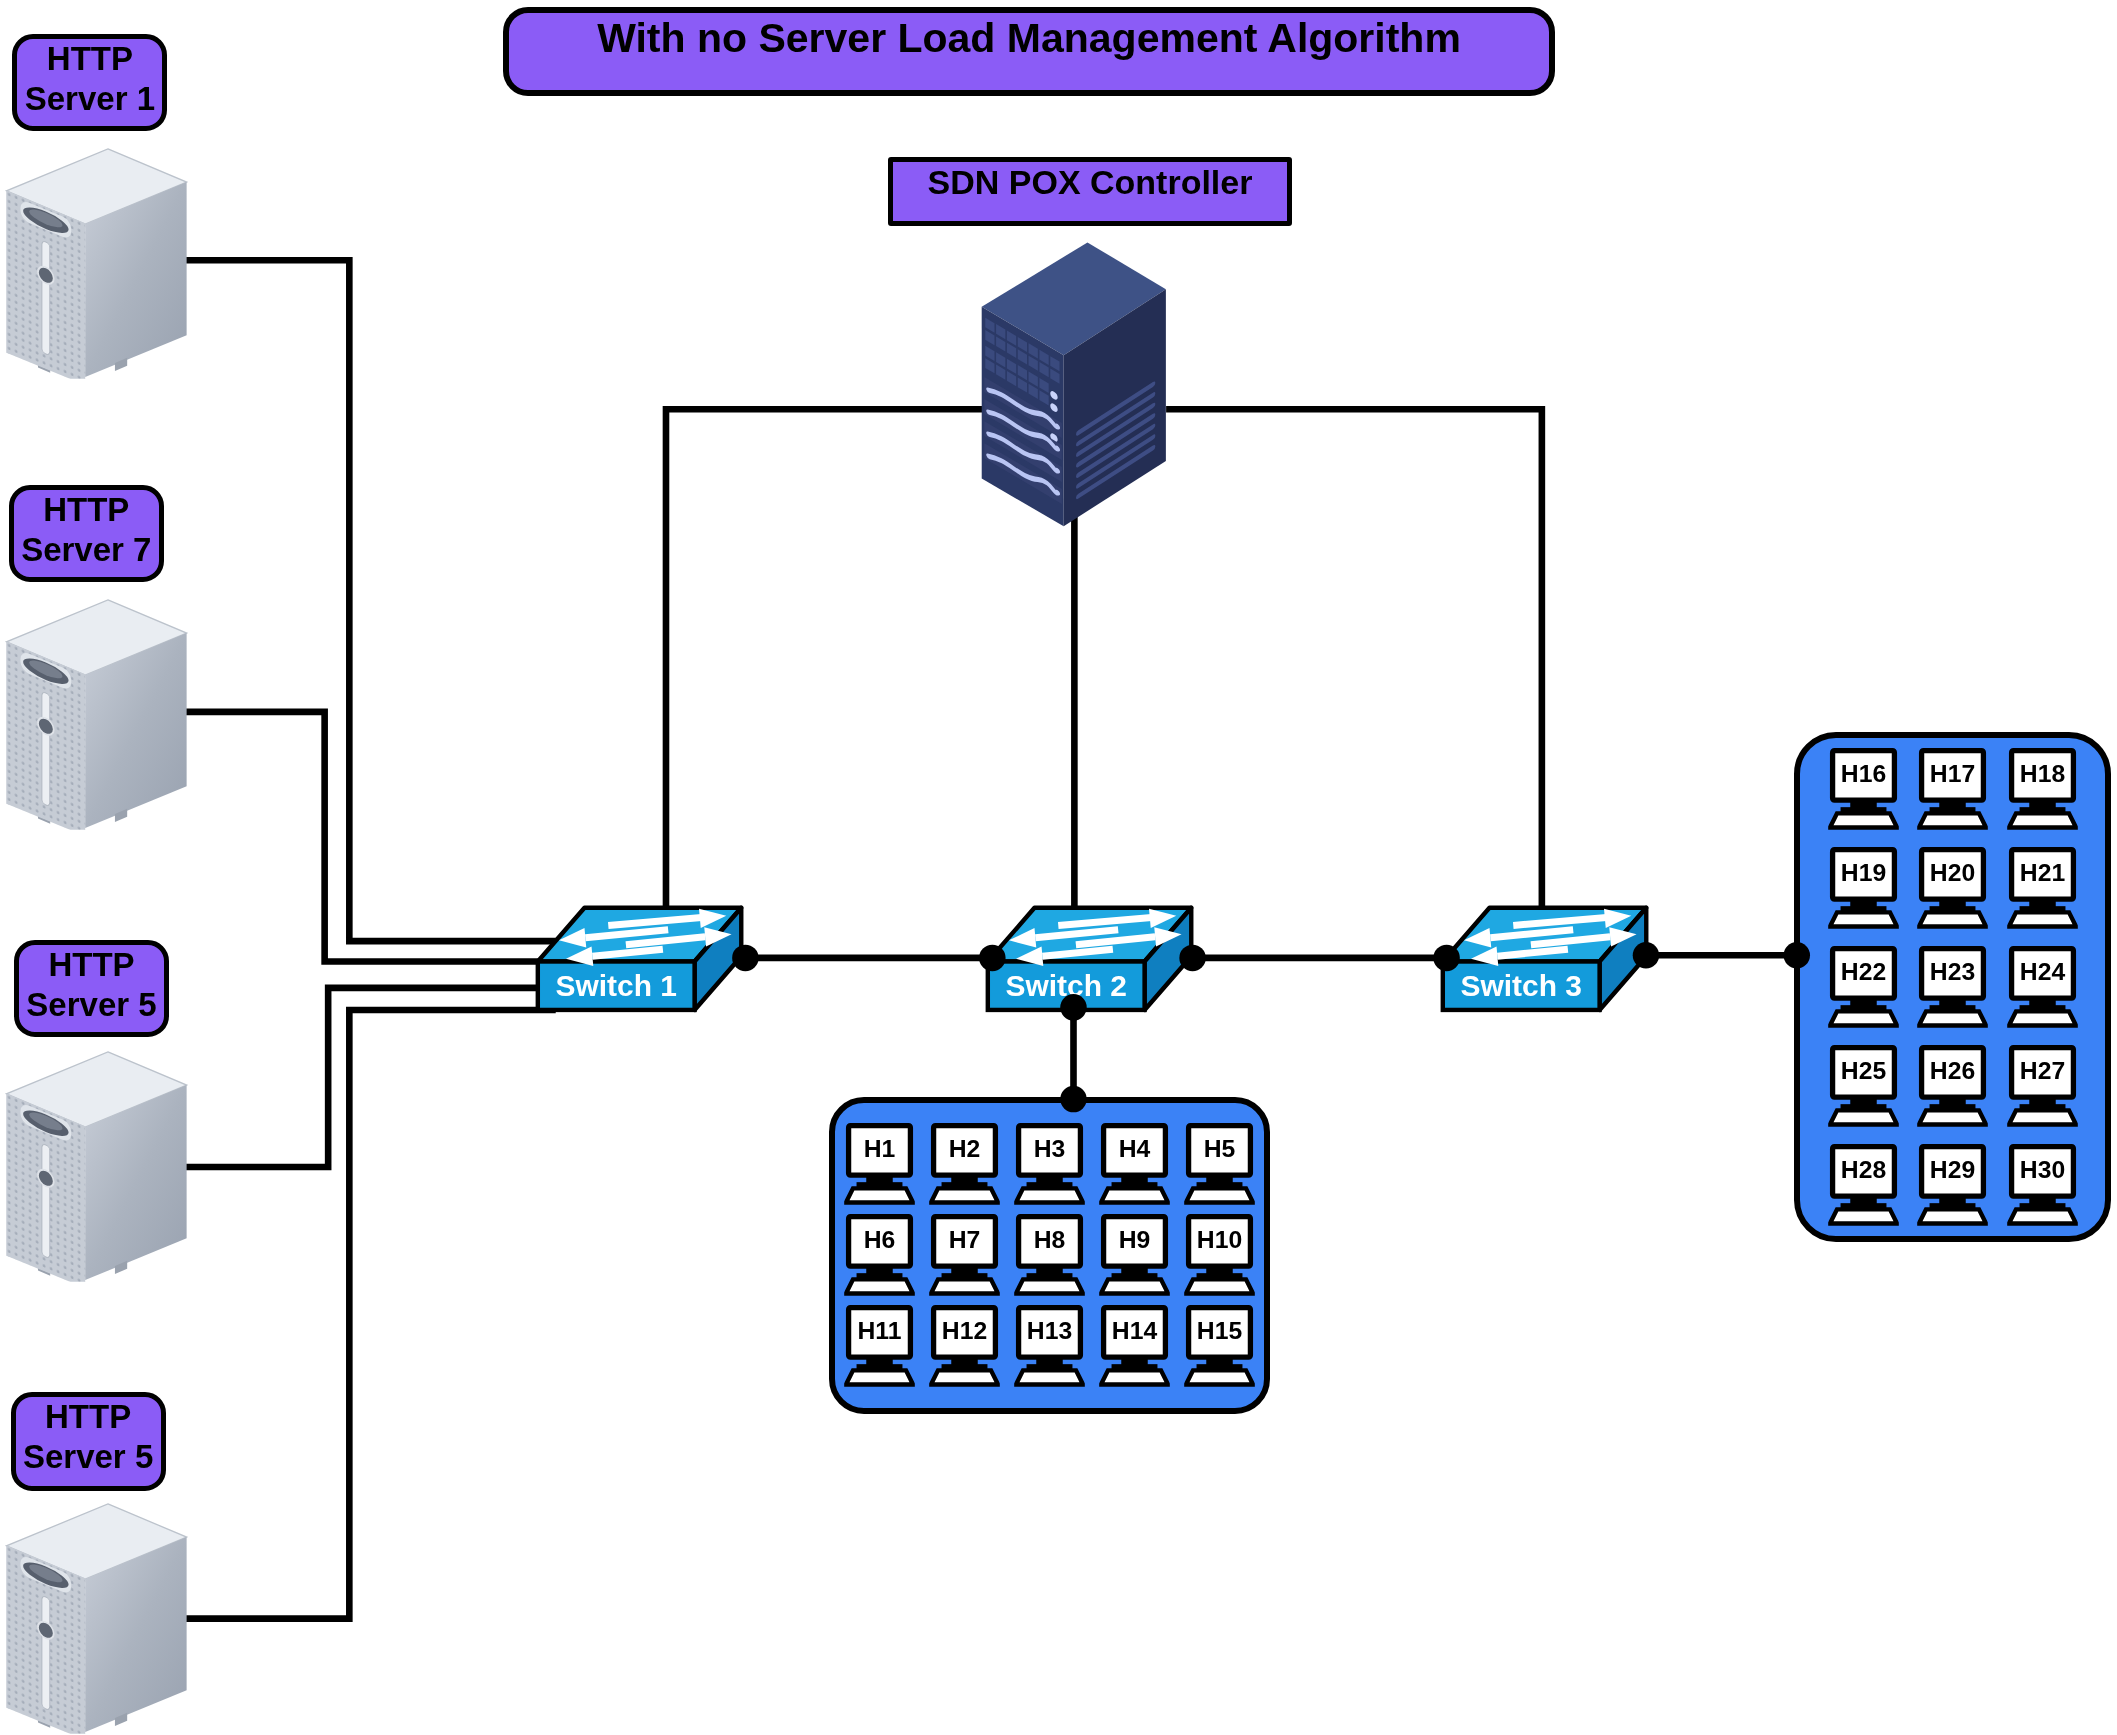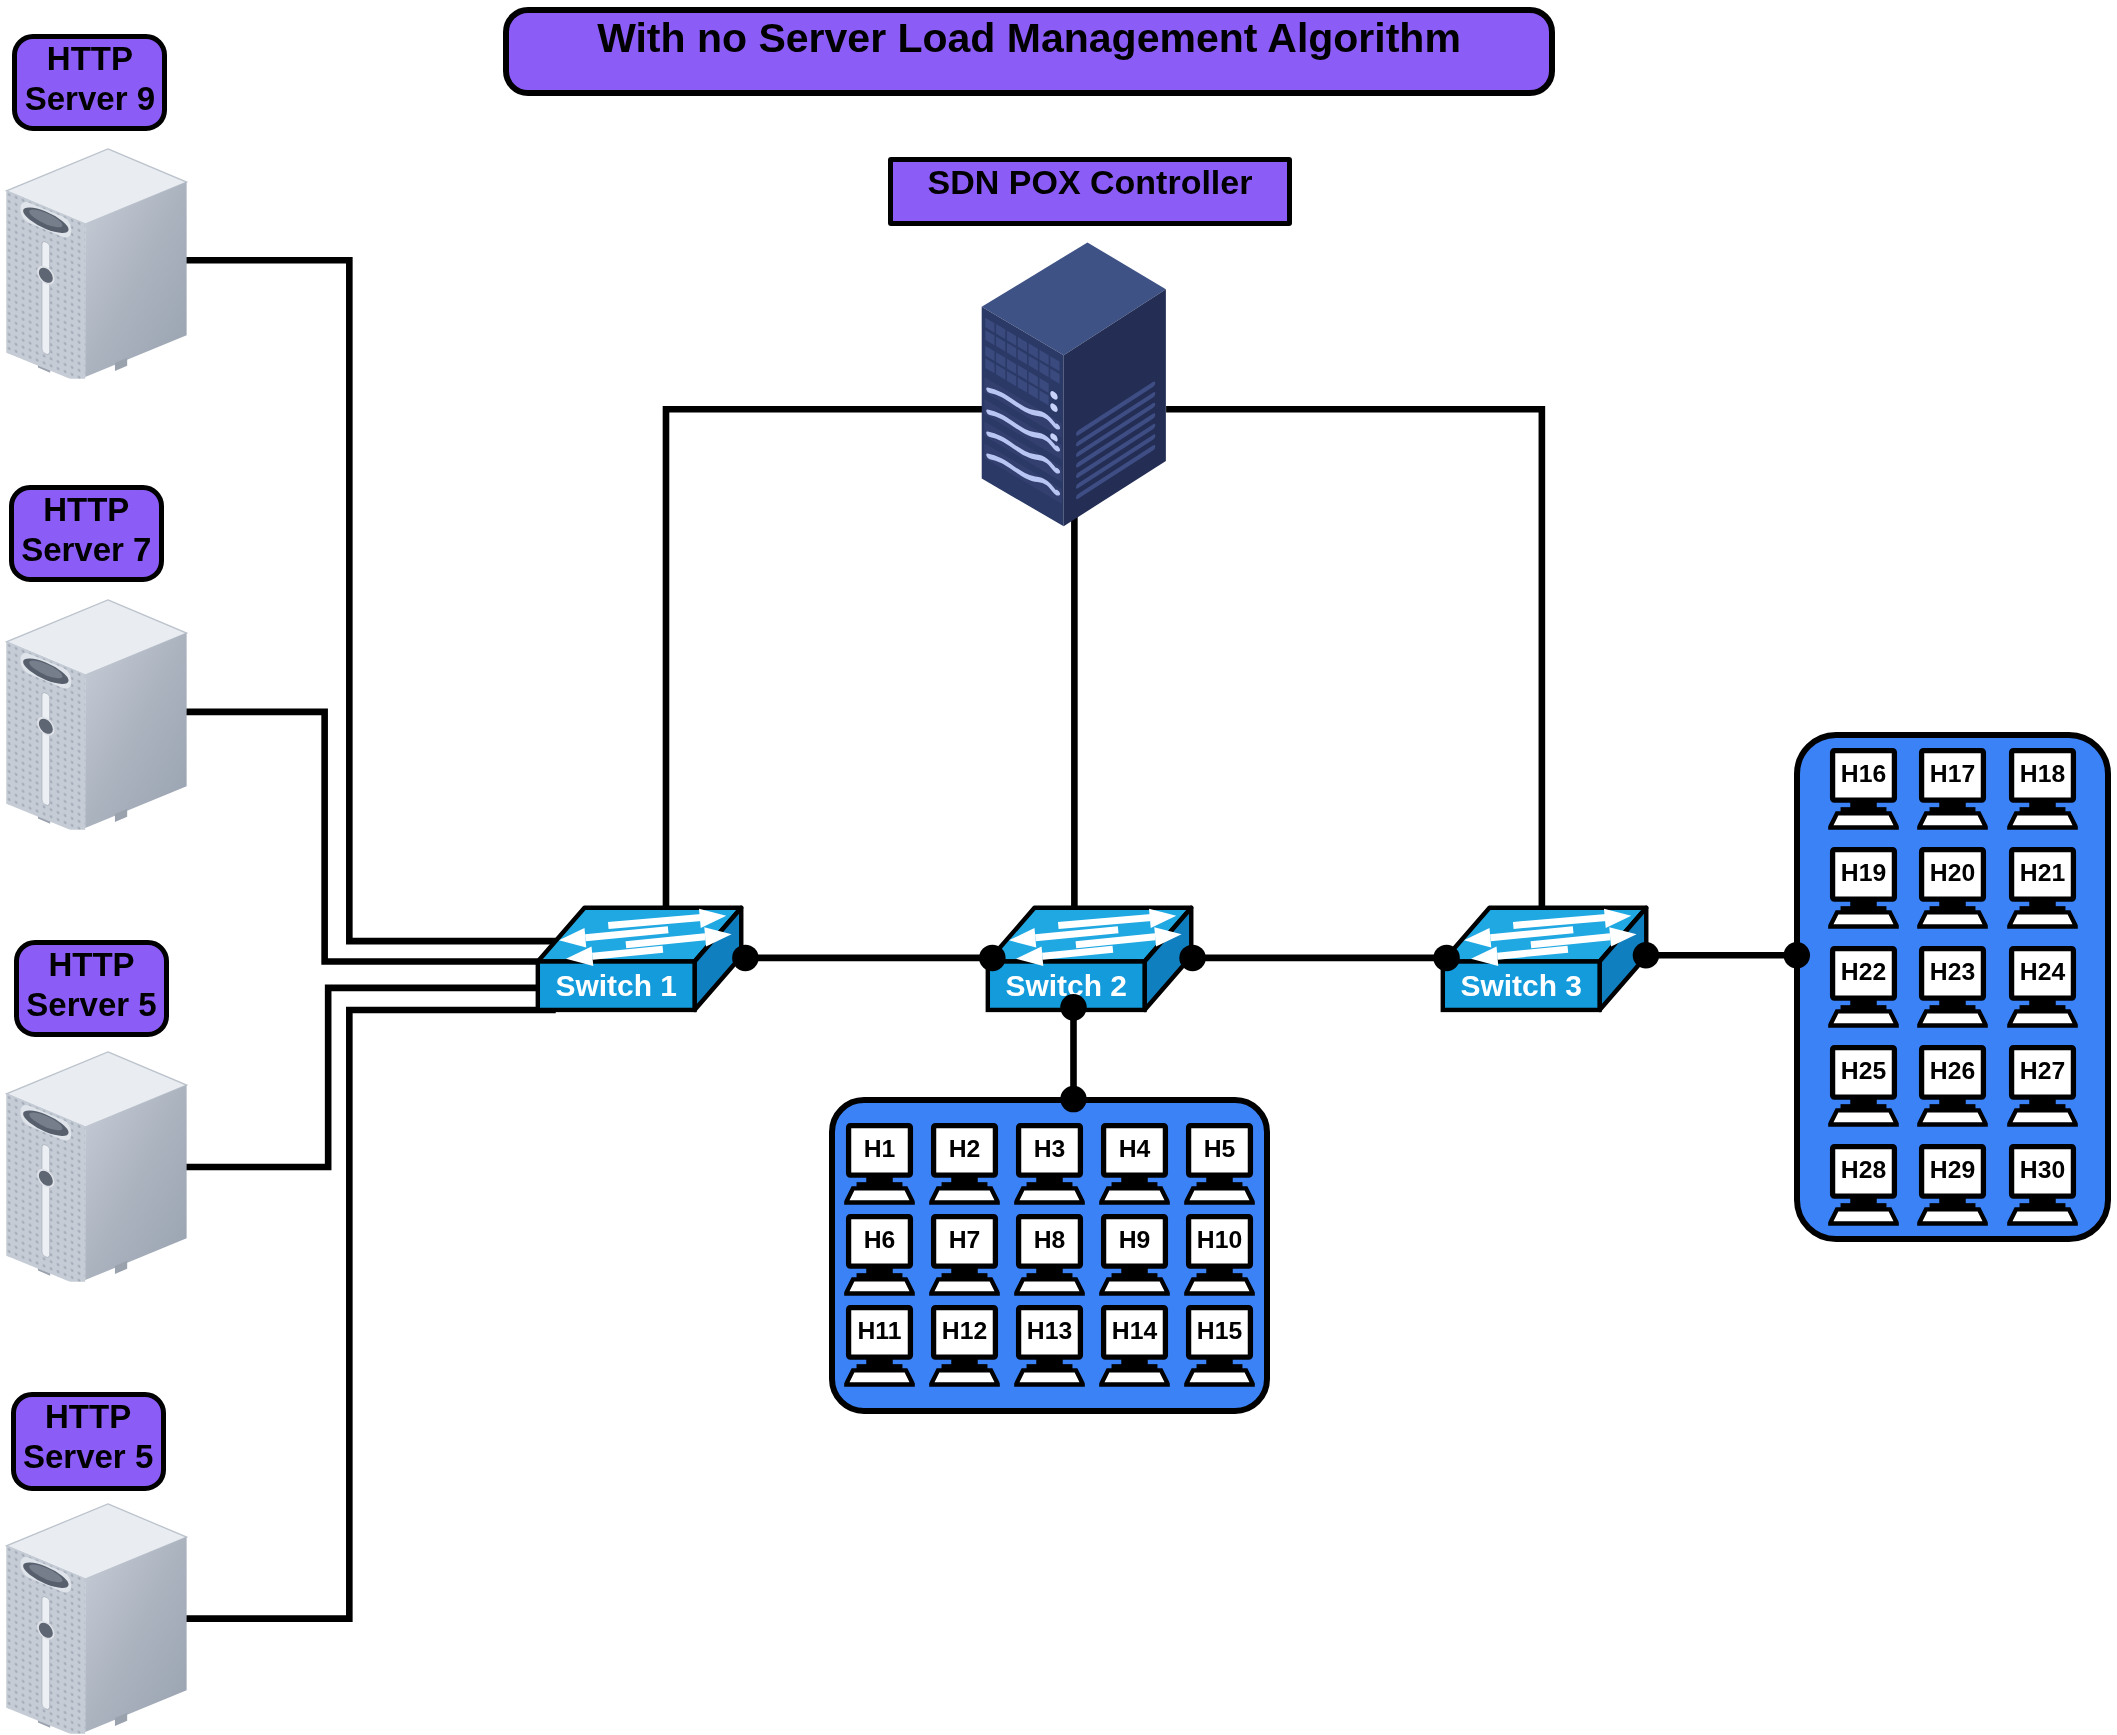--- a/index.html
+++ b/index.html
@@ -189,21 +189,21 @@
       <rect x="14" y="120" width="90" height="5.5" rx="2.7"></rect>
       <rect x="14" y="132" width="90" height="5.5" rx="2.7"></rect>
       <rect x="14" y="144" width="90" height="5.5" rx="2.7"></rect>
       <rect x="14" y="156" width="90" height="5.5" rx="2.7"></rect>
       <rect x="14" y="168" width="90" height="5.5" rx="2.7"></rect>
     </g>
   </svg>
 
   <div class="label-box server-label" id="server-label-1">
     <span>HTTP</span>
-    <span>Server 9</span>
+    <span>Server 1</span>
   </div>
   <svg class="node server-icon" id="server-icon-1" viewBox="0 0 215 265">
       <use href="#server-tower"></use>
     </svg>
 
   <div class="label-box server-label" id="server-label-2">
     <span>HTTP</span>
     <span>Server 7</span>
   </div>
   <svg class="node server-icon" id="server-icon-2" viewBox="0 0 215 265">

